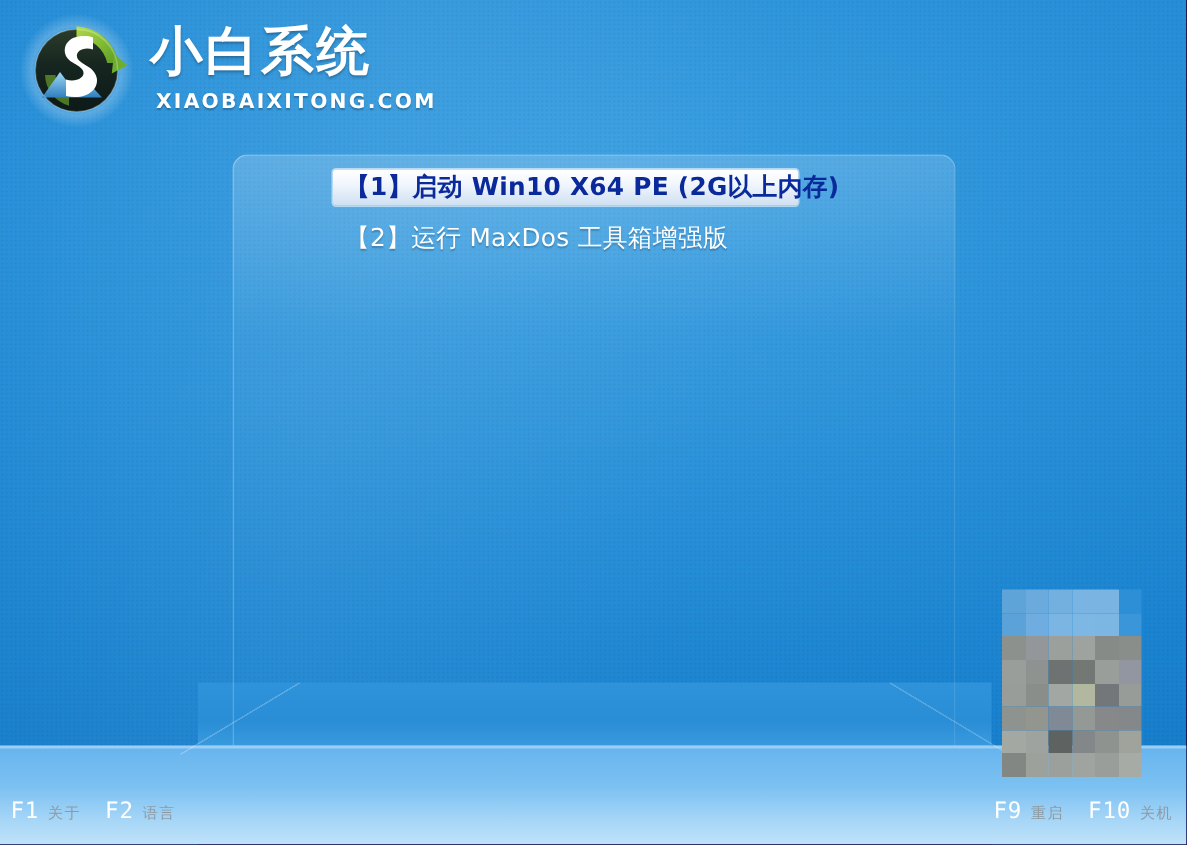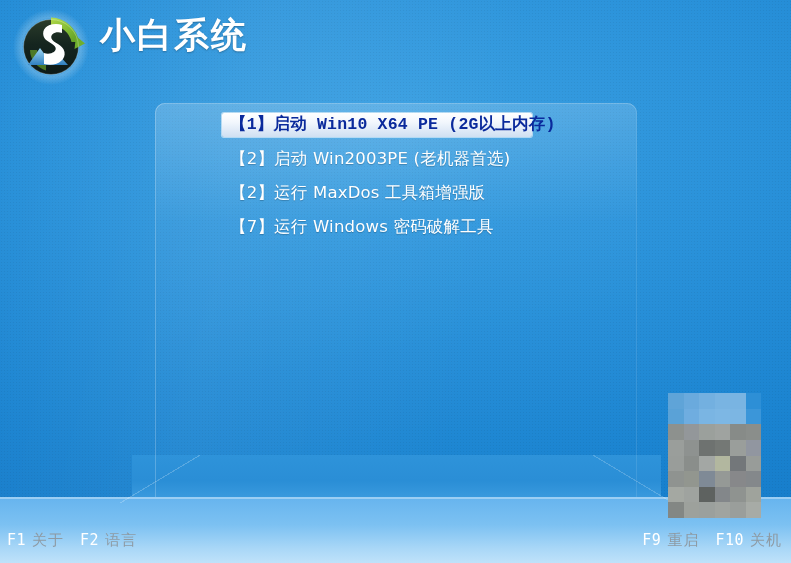--- a/index.html
+++ b/index.html
@@ -197,21 +197,20 @@
   .menu-item.selected {
     background: linear-gradient(180deg, #ffffff 0%, #f2f7fd 38%, #dfeaf7 72%, #cfe0f2 100%);
     border-radius: 2px;
     box-shadow: 0 0 0 1px rgba(255,255,255,0.55);
     width: 310px;
   }
   .menu-item.selected .label {
     color: #0a2a9c;
     font-weight: 700;
     text-shadow: none;
-    font-family: Liberation Mono, monospace;
   }
 
   
   .mosaic {
     position: absolute;
     left: 668px;
     top: 393px;
     width: 93px;
     height: 125px;
   }
@@ -237,21 +236,21 @@
     white-space: nowrap;
   }
   .fk {
     font-family: "DejaVu Sans Mono", monospace;
     font-size: 15px;
     color: #ffffff;
     letter-spacing: 0.5px;
   }
   .fkd {
     font-family: "DejaVu Sans", sans-serif;
-    font-size: 15px;
+    font-size: 10px;
     color: #8e9aa3;
     margin-left: 6px;
     letter-spacing: 1px;
   }
   .fk-group { display: inline-flex; align-items: baseline; margin-right: 16px; }
   .fk-group:last-child { margin-right: 0; }
 </style>
 </head>
 <body>
 
@@ -304,34 +303,29 @@
 
       <path d="M16 57 L28 40 L37 52 L44 44 L56 57 Z" fill="url(#mtn)"></path>
 
       <path d="M44 16 C34 16 30 22 31.5 28 C33 34 42 35 43.5 39.5
                C45 44 38 47 32 45 L32 56 C45 59 54 52 52.5 44
                C51 36 41 35 39.5 30.5 C38 26 44 23 50 25 L50 17
                C48.2 16.3 46.2 16 44 16 Z" fill="#ffffff"></path>
       <circle cx="39" cy="39" r="27.5" fill="none" stroke="rgba(255,255,255,0.25)" stroke-width="1"></circle>
     </svg>
     <div class="logo-text-cn">小白系统</div>
+    <div class="logo-text-en">XIAOBAIXITONG.COM</div>
   </div>
 
   <div class="menu" id="menu-root">
       <div class="menu-item selected">
         <span class="label">【1】启动 Win10 X64 PE (2G以上内存)</span>
       </div>
       <div class="menu-item">
-        <span class="label">【2】启动 Win2003PE (老机器首选)</span>
-      </div>
-      <div class="menu-item">
         <span class="label">【2】运行 MaxDos 工具箱增强版</span>
-      </div>
-      <div class="menu-item">
-        <span class="label">【7】运行 Windows 密码破解工具</span>
       </div>
     </div>
 
   <div class="mosaic" id="mosaic-root">
       <div class="mrow">
         <div class="mcell" style="background: rgb(95, 164, 216);"></div>
         <div class="mcell" style="background: rgb(106, 170, 221);"></div>
         <div class="mcell" style="background: rgb(115, 176, 224);"></div>
         <div class="mcell" style="background: rgb(121, 180, 226);"></div>
         <div class="mcell" style="background: rgb(121, 180, 226);"></div>

